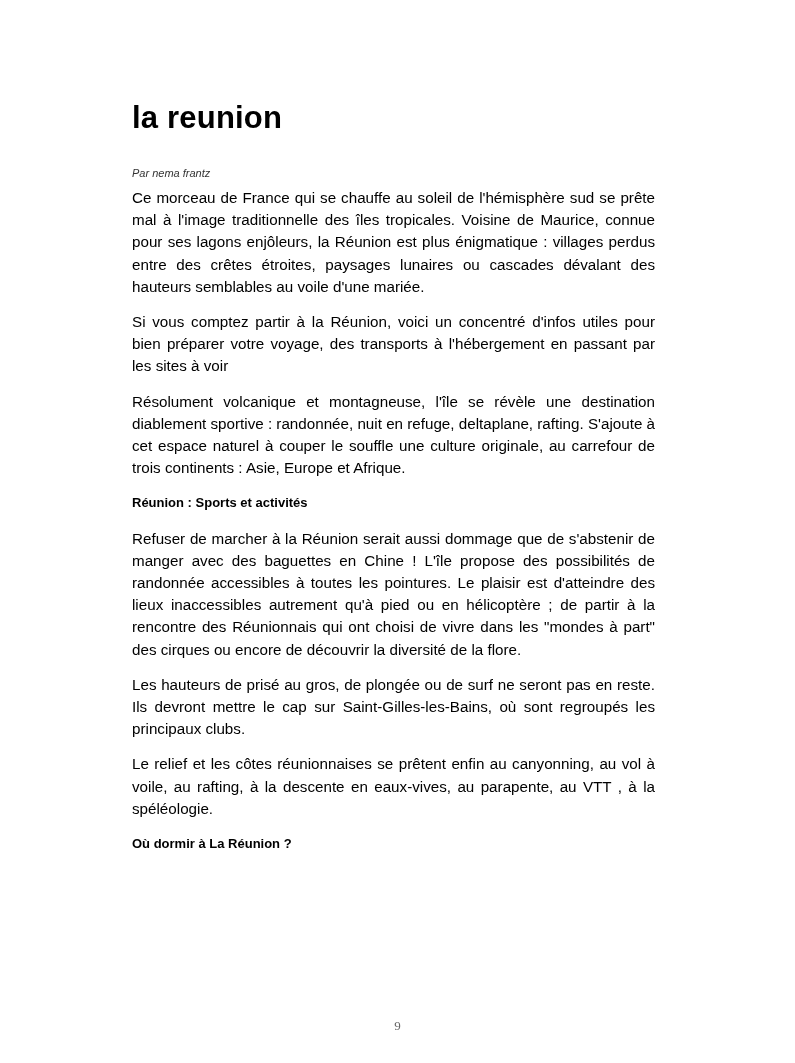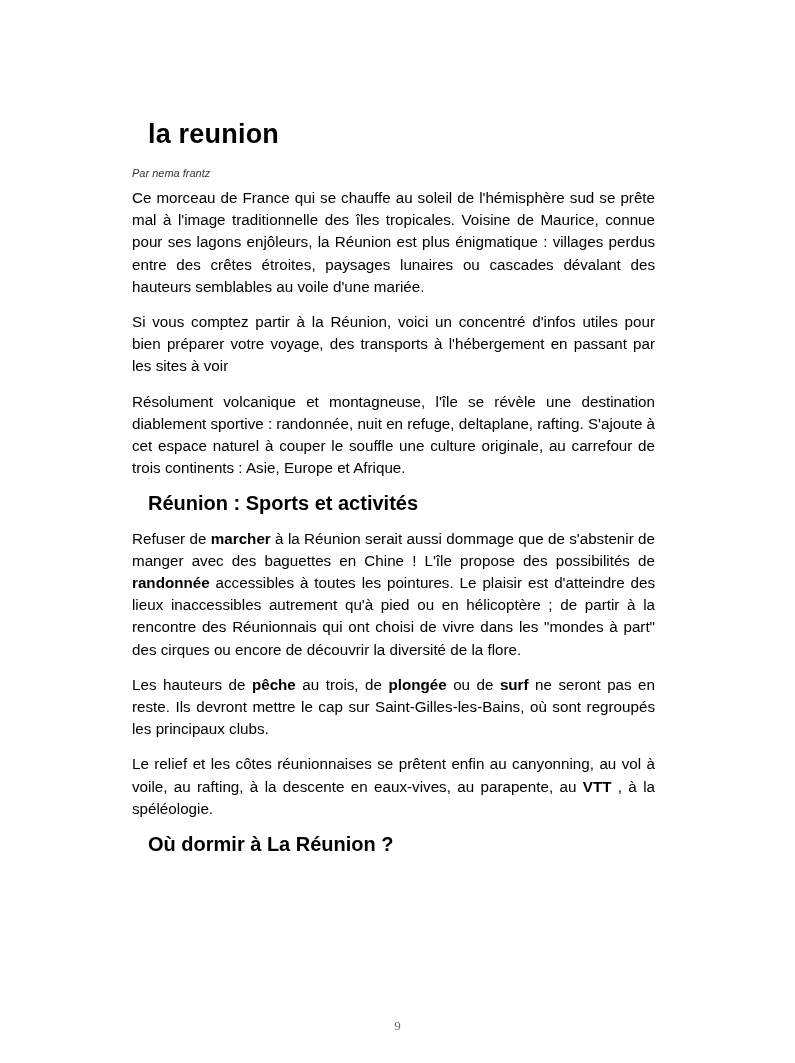--- a/index.html
+++ b/index.html
@@ -1,47 +1,47 @@
 <!DOCTYPE html>
 <html><head>
 <meta charset="utf-8">
 <style>
   html, body { margin: 0; padding: 0; background: #ffffff; }
   body { width: 795px; height: 1063px; position: relative; overflow: hidden;
          font-family: "Liberation Sans", sans-serif; color: #000; }
   .page { position: absolute; left: 132px; top: 0; width: 531px; }
-  .title { position: absolute; top: 99px; left: 0; margin: 16px;
-           font-size: 27px; font-weight: bold; line-height: 38px; letter-spacing: 0.2px; }
+  .title { position: absolute; top: 99px; left: 0; margin: 0;
+           font-size: 31px; font-weight: bold; line-height: 38px; letter-spacing: 0.2px; }
   .author { position: absolute; top: 166px; left: 0; font-size: 11px; font-style: italic;
             color: #333; line-height: 14px; }
   .body { position: absolute; top: 187px; left: 0; width: 531px; }
   p { margin: 0 8px 13px 0; font-size: 15.2px; line-height: 22.2px; text-align: justify;
       text-align-last: left; }
-  h2 { margin: 0 0 13px 16px; font-size: 20px; line-height: 22.2px; font-weight: bold; }
-  b { font-weight: bold; }
+  h2 { margin: 0 0 13px 0; font-size: 13px; line-height: 22.2px; font-weight: bold; }
+  b { font-weight: normal; }
   .pagenum { position: absolute; top: 1018px; left: 0; width: 795px; text-align: center;
              font-family: "Liberation Serif", serif; font-size: 13px; color: #666; }
 </style>
 </head>
 <body>
 
 <div class="page">
   <h1 class="title">la reunion</h1>
   <div class="author">Par nema frantz</div>
 
   <div class="body">
     <p>Ce morceau de France qui se chauffe au soleil de l'hémisphère sud se prête mal à l'image traditionnelle des îles tropicales. Voisine de Maurice, connue pour ses lagons enjôleurs, la Réunion est plus énigmatique : villages perdus entre des crêtes étroites, paysages lunaires ou cascades dévalant des hauteurs semblables au voile d'une mariée.</p>
     <p>Si vous comptez partir à la Réunion, voici un concentré d'infos utiles pour bien préparer votre voyage, des transports à l'hébergement en passant par les sites à voir</p>
     <p>Résolument volcanique et montagneuse, l'île se révèle une destination diablement sportive : randonnée, nuit en refuge, deltaplane, rafting. S'ajoute à cet espace naturel à couper le souffle une culture originale, au carrefour de trois continents : Asie, Europe et Afrique.</p>
 
     <h2>Réunion : Sports et activités</h2>
 
     <p><span>Refuser de </span><b>marcher</b><span> à la Réunion serait aussi dommage que de s'abstenir de manger avec des baguettes en Chine ! L'île propose des possibilités de </span><b>randonnée</b><span> accessibles à toutes les pointures. Le plaisir est d'atteindre des lieux inaccessibles autrement qu'à pied ou en hélicoptère ; de partir à la rencontre des Réunionnais qui ont choisi de vivre dans les "mondes à part" des cirques ou encore de découvrir la diversité de la flore.</span></p>
 
-    <p><span>Les hauteurs de </span><b>pêche</b><span> au trois, de </span><b>plongée</b><span> ou de </span><b>surf</b><span> ne seront pas en reste. Ils devront mettre le cap sur Saint-Gilles-les-Bains, où sont regroupés les principaux clubs.</span></p>
+    <p><span>Les hauteurs de </span><b>prisé</b><span> au gros, de </span><b>plongée</b><span> ou de </span><b>surf</b><span> ne seront pas en reste. Ils devront mettre le cap sur Saint-Gilles-les-Bains, où sont regroupés les principaux clubs.</span></p>
 
     <p><span>Le relief et les côtes réunionnaises se prêtent enfin au canyonning, au vol à voile, au rafting, à la descente en eaux-vives, au parapente, au </span><b>VTT</b><span> , à la spéléologie.</span></p>
 
     <h2>Où dormir à La Réunion ?</h2>
 
   </div>
 </div>
 
 <div class="pagenum">9</div>
 

